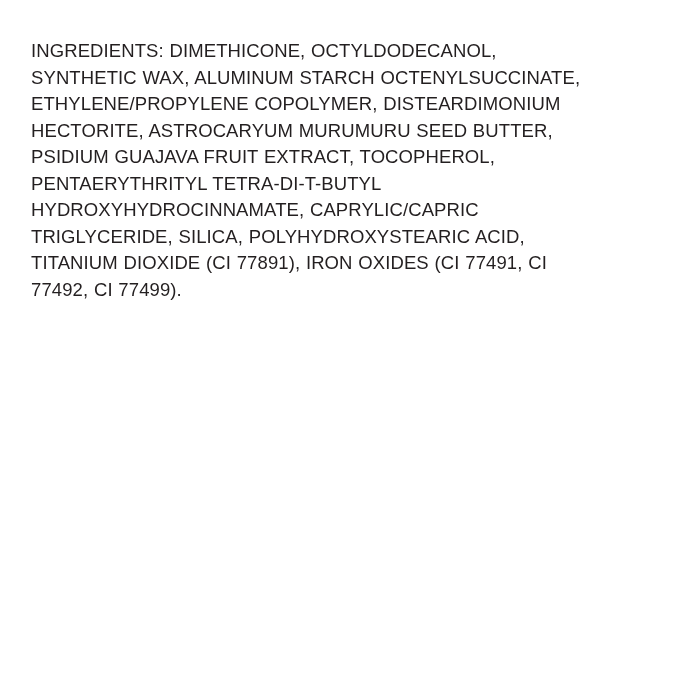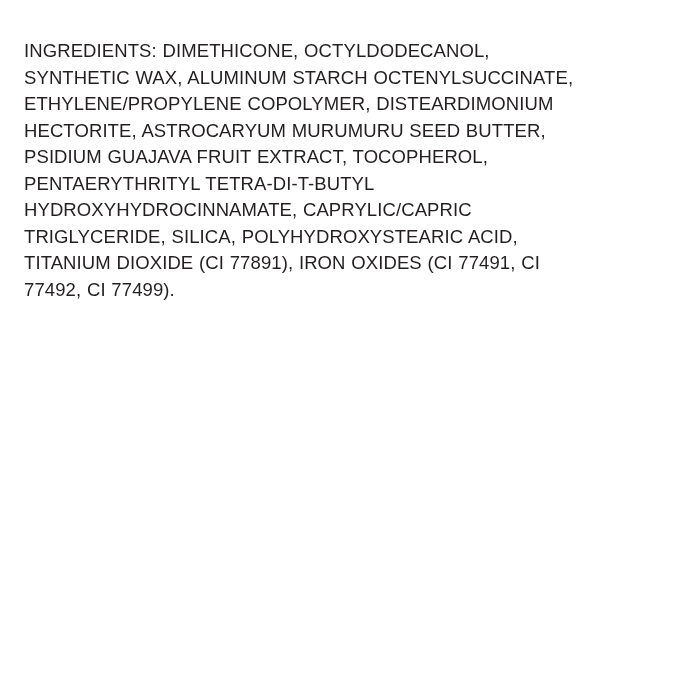--- a/index.html
+++ b/index.html
@@ -15,21 +15,21 @@
   }
   .page {
     position: relative;
     width: 679px;
     height: 679px;
     background: #ffffff;
     box-sizing: border-box;
   }
   .ingredients-block {
     position: absolute;
-    left: 24px;
+    left: 31px;
     top: 38px;
     width: 620px;
   }
   .ingredients-text {
     margin: 0;
     font-family: "Liberation Sans", sans-serif;
     font-size: 18.5px;
     line-height: 26.5px;
     letter-spacing: 0.1px;
     color: #231f20;

